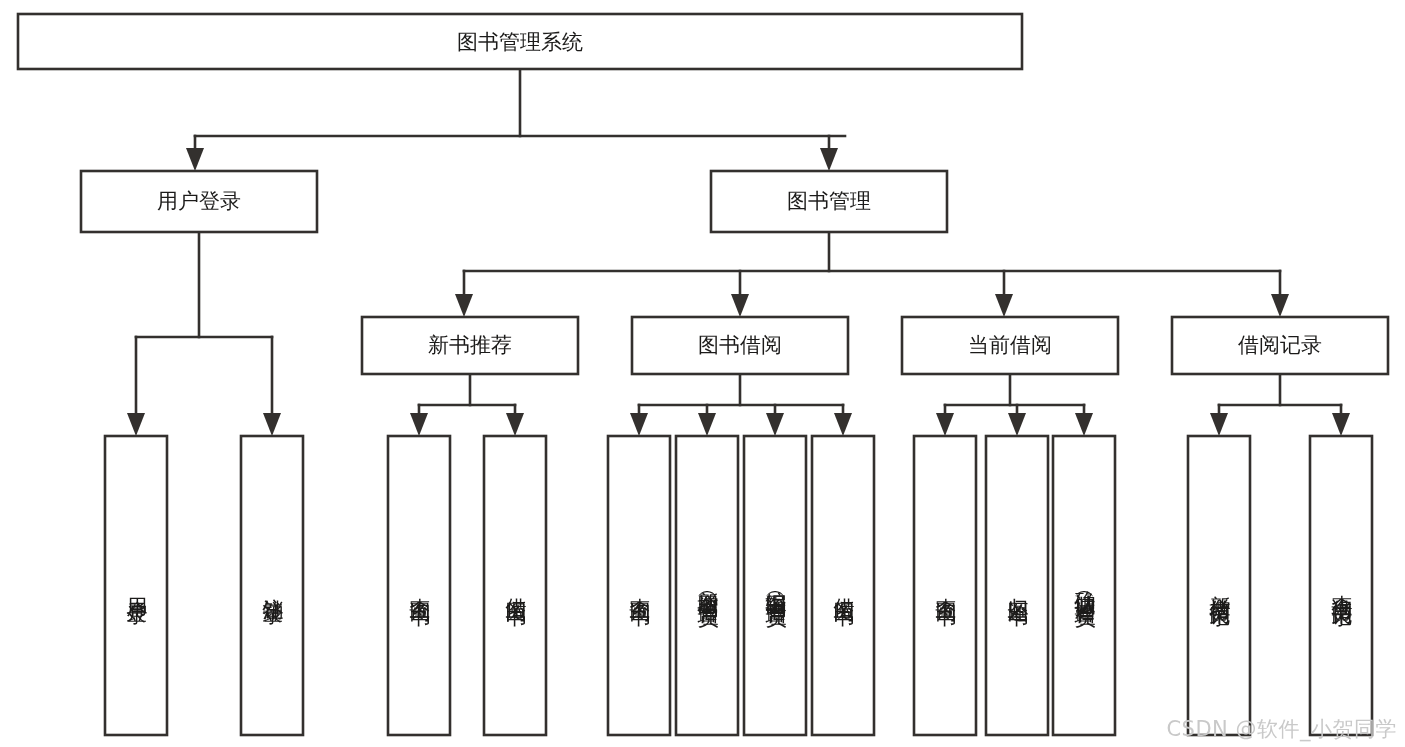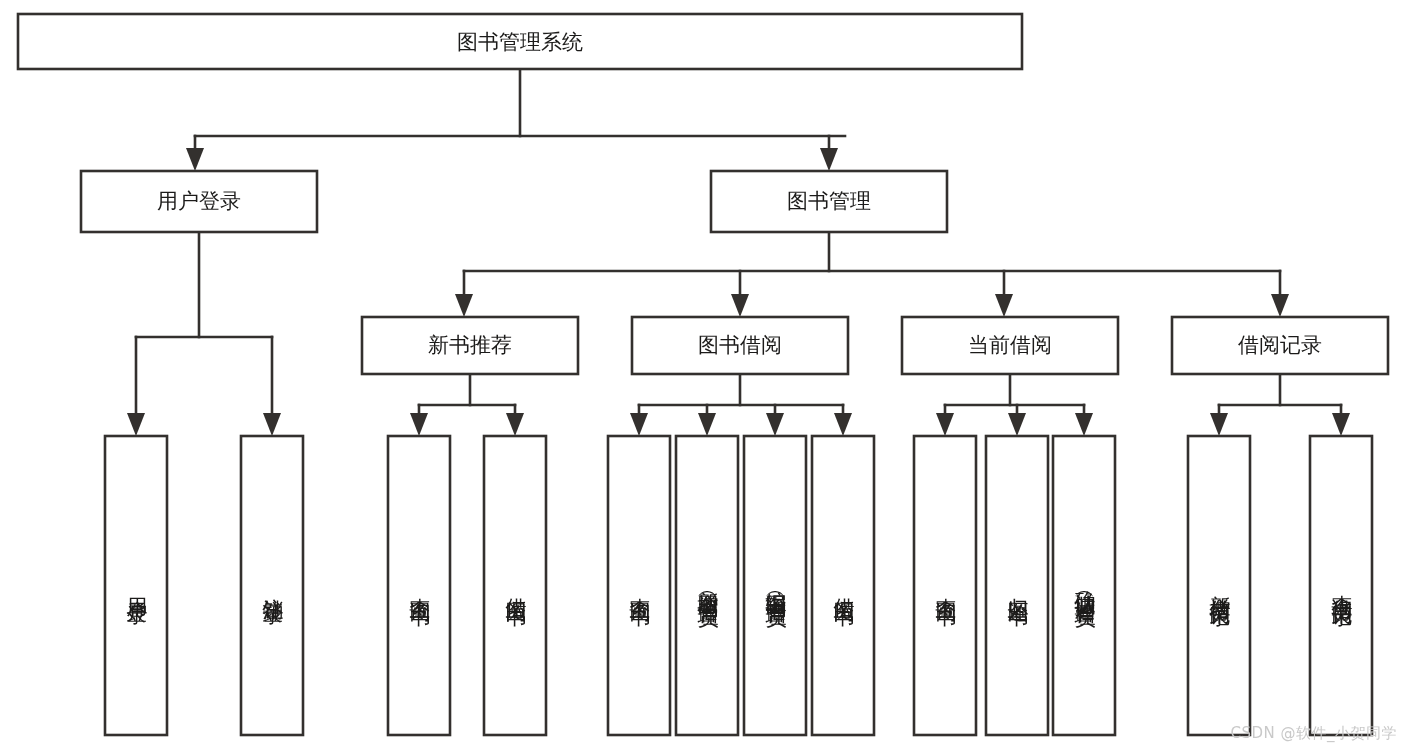--- a/index.html
+++ b/index.html
@@ -65,21 +65,21 @@
     display: flex;
     align-items: center;
     justify-content: center;
     pointer-events: none;
   }
   .watermark {
     position: absolute;
     right: 8px;
     bottom: 4px;
     font-family: "DejaVu Sans", "Liberation Sans", sans-serif;
-    font-size: 15px;
+    font-size: 21px;
     color: #c9c9c9;
     letter-spacing: 0.5px;
     white-space: nowrap;
   }
 </style>
 </head>
 <body>
 
 <div id="diagram-root">
 

